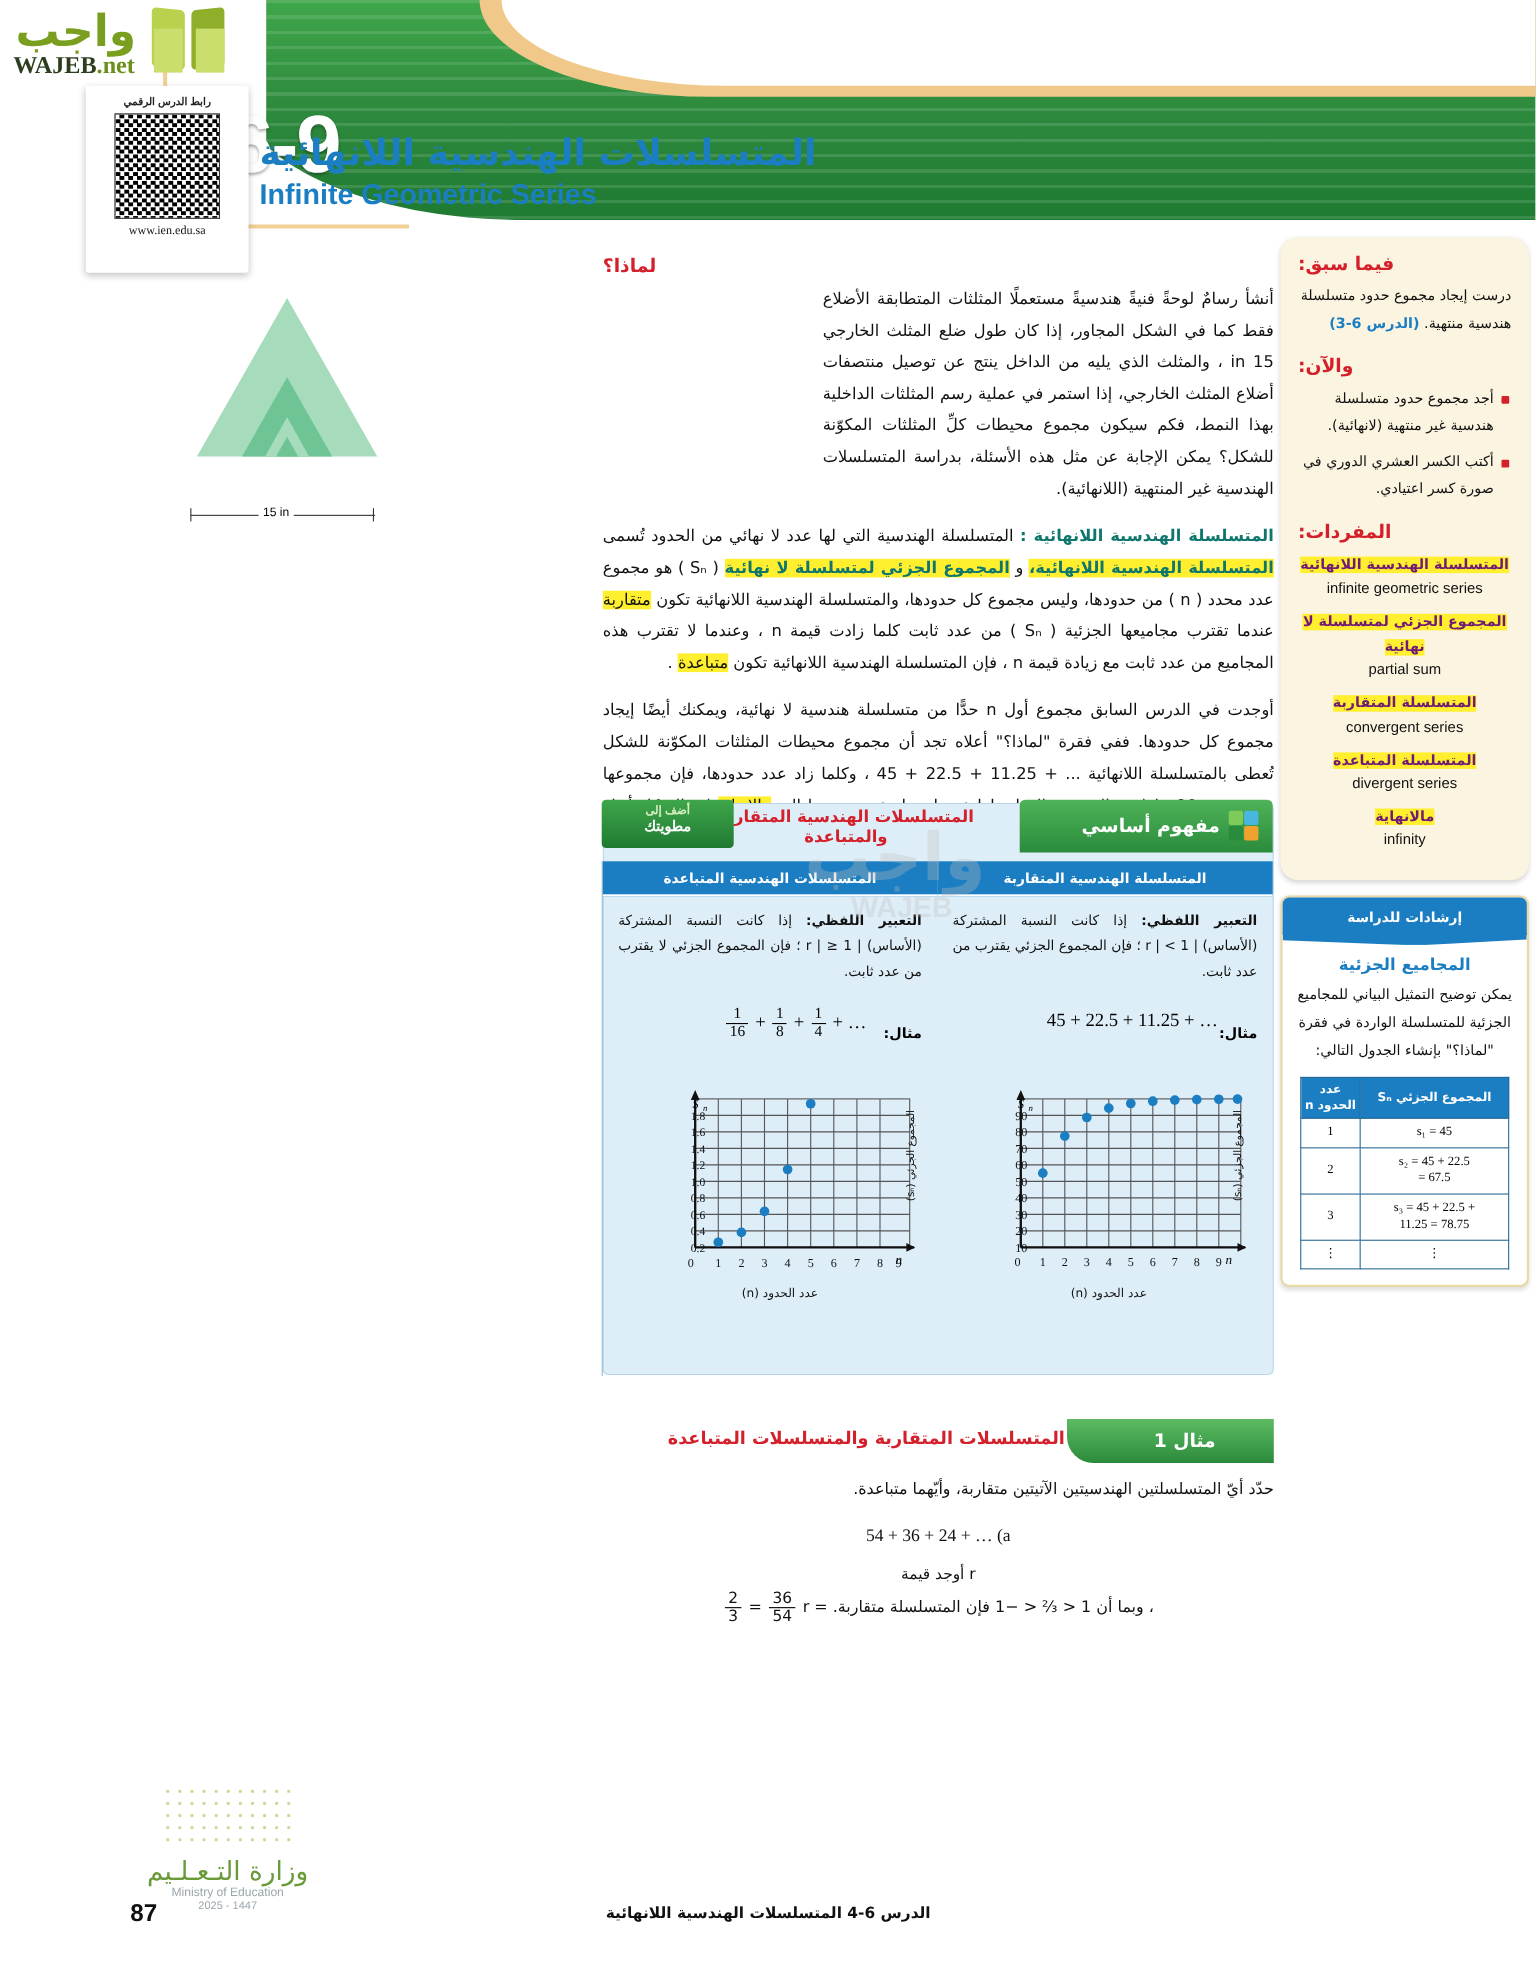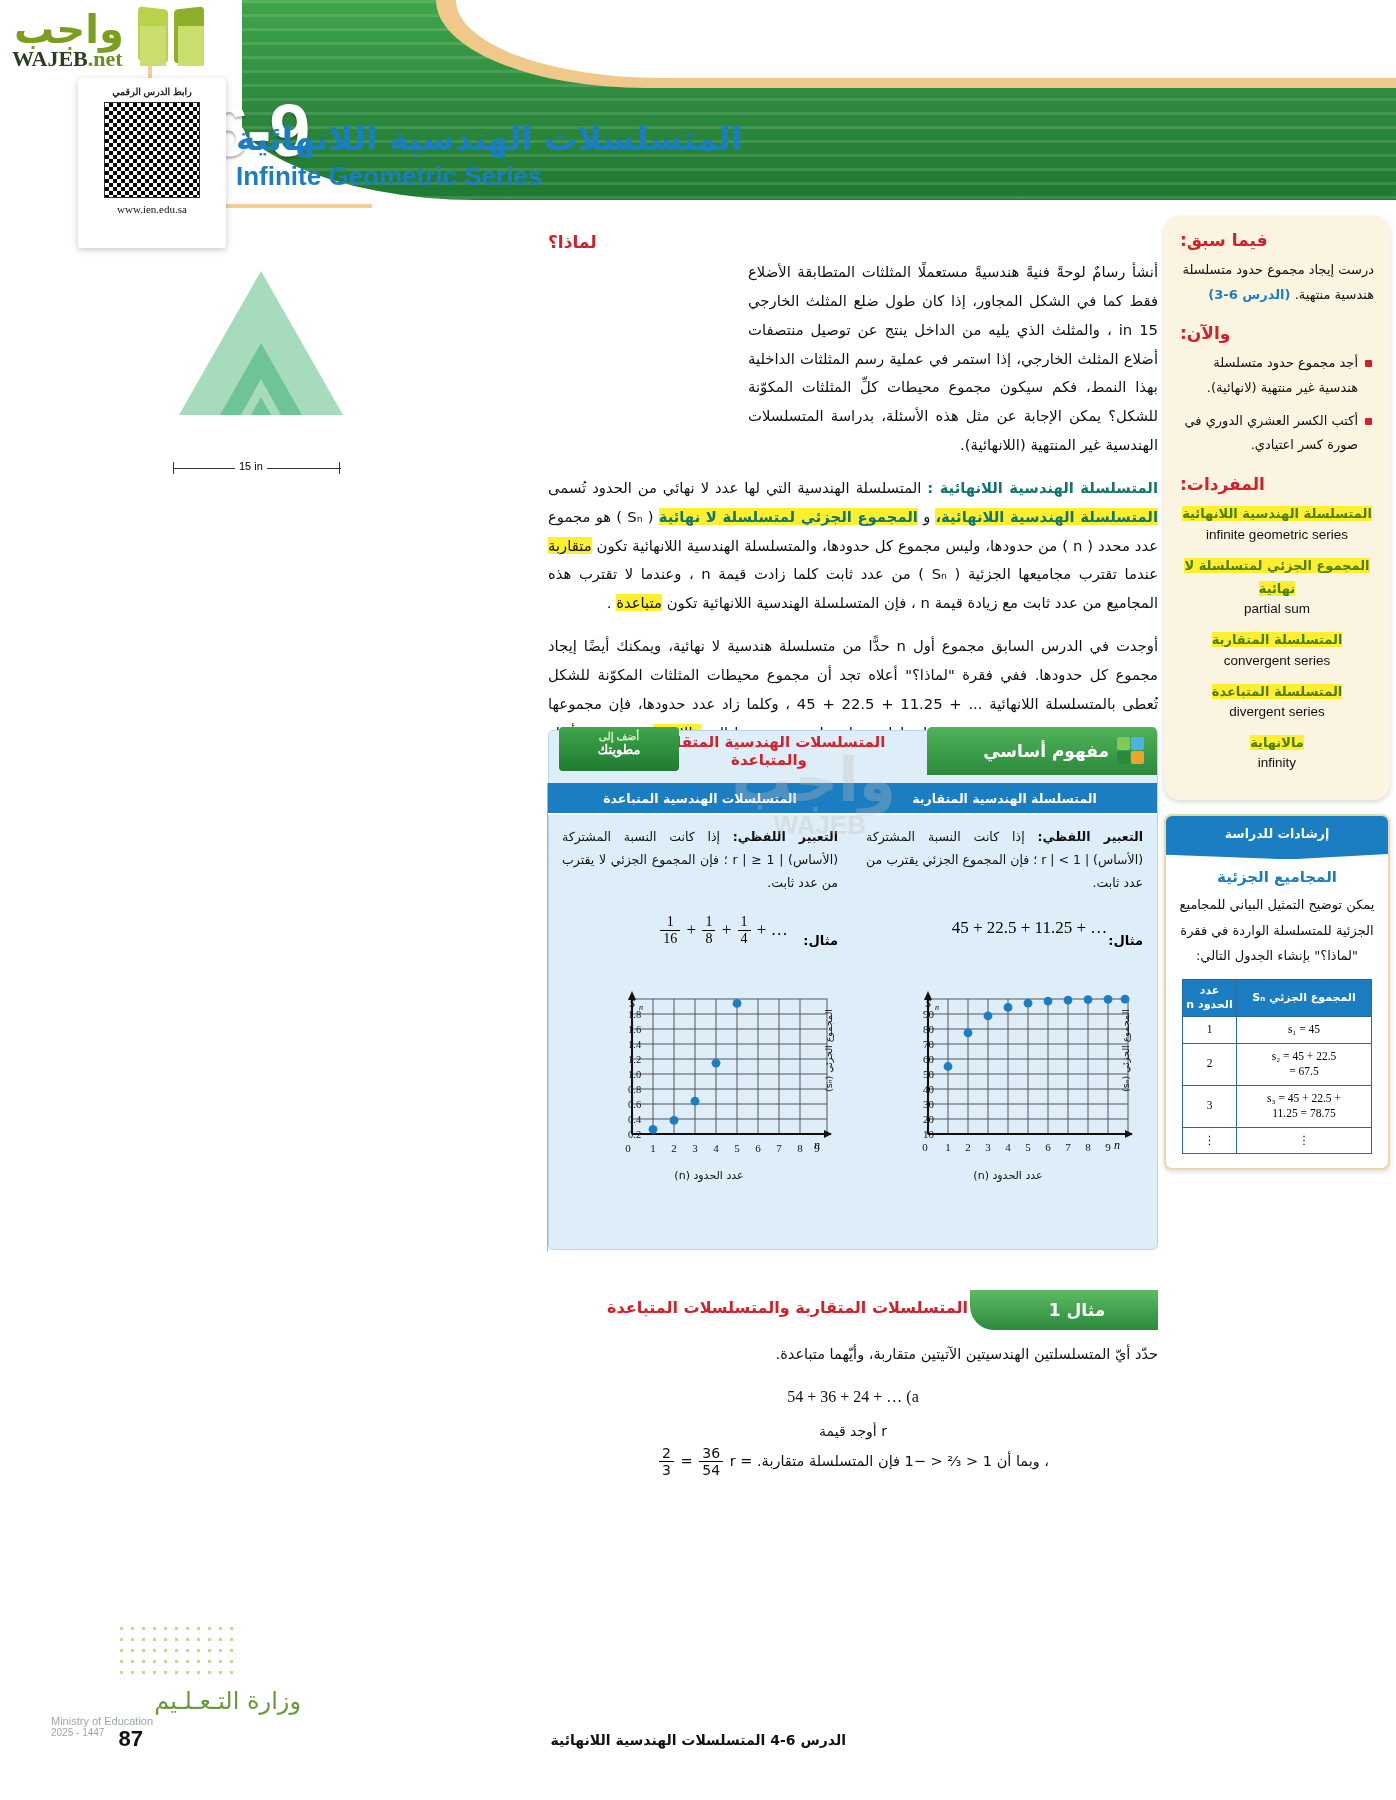--- a/index.html
+++ b/index.html
@@ -137,21 +137,21 @@
   .ch-icon i{ position:absolute; width:13px;height:13px; border-radius:2px;}
   .ch-icon i:nth-child(1){ background:#7ecb5a; left:0; top:0;}
   .ch-icon i:nth-child(2){ background:#49b6e0; left:14px; top:0;}
   .ch-icon i:nth-child(3){ background:#f0a22e; left:14px; top:14px;}
   .ch-icon i:nth-child(4){ background:#2a8b3c; left:0; top:14px;}
   .ch-title{
     position:absolute; top:6px; right:238px; width:300px; text-align:center;
     color:#d4202a; font-weight:bold; font-size:15px; font-family:"DejaVu Sans",sans-serif;
   }
   .ch-fold{
-    position:absolute; top:0; left:12px; width:120px; height:44px;
+    position:absolute; top:0; left:0; width:120px; height:44px;
     background:linear-gradient(180deg,#3fa64a,#1f7a32); border-radius:4px;
     color:#fff; text-align:center; padding-top:3px;
   }
   .ch-fold .l1{ font-size:10.5px; font-weight:bold; color:#d6f0c0;}
   .ch-fold .l2{ font-size:13px; font-weight:bold; color:#fff;}
 
   .watermark-big{
     position:absolute; top:745px; right:500px; font-size:60px; font-weight:bold;
     color:rgba(190,190,190,.32); font-family:"DejaVu Sans",sans-serif; z-index:3;
     pointer-events:none; letter-spacing:2px;
@@ -234,21 +234,21 @@
     font-family:"DejaVu Sans",sans-serif;}
   .side-link{ color:#1b7ec2; font-weight:bold; direction:rtl; display:inline-block;}
   .side-ul{ list-style:none; }
   .side-ul li{ position:relative; padding-right:16px; font-size:13px; line-height:1.9;
     color:#111; font-family:"DejaVu Sans",sans-serif; margin-bottom:8px; text-align:right;}
   .side-ul li::before{
     content:""; position:absolute; right:2px; top:9px; width:7px;height:7px;
     background:#d4202a; border-radius:1px;
   }
   .vocab{ text-align:center; }
-  .vocab .ar{ display:inline; background:#ffef2e; color:#4d7c0f; font-weight:bold;
+  .vocab .ar{ display:inline; background:#ffef2e; color:#701a75; font-weight:bold;
     font-size:13px; font-family:"DejaVu Sans",sans-serif; line-height:1.8;}
   .vocab .en{ font-size:13.5px; color:#111; direction:ltr; margin-bottom:12px; margin-top:1px;
     font-family:"Liberation Sans",sans-serif;}
   .vocab .grp{ margin-bottom:12px; }
 
   
   .study-card{
     position:relative; width:226px; margin:0 6px; background:#fff;
     border:2px solid #e8d9a8; border-radius:8px; padding:0 0 14px 0;
     box-shadow:0 2px 5px rgba(0,0,0,.14);
@@ -273,21 +273,21 @@
     background:#1b7ec2; color:#fff; font-size:11px; font-weight:bold;
     border:1px solid #2a6a96; padding:4px 3px; line-height:1.3;
   }
   .st-table td{
     border:1px solid #2a6a96; padding:5px 4px; font-size:11.5px; text-align:center;
     direction:ltr; font-family:"Liberation Serif",serif; line-height:1.35;
   }
   .st-table td.n{ width:54px; }
 
   
-  .footer-logo{ position:absolute; bottom:62px; right:1095px; width:250px; }
+  .footer-logo{ position:absolute; bottom:62px; right:1064px; width:250px; text-align:center;}
   .moe-ar{ font-size:24px; color:#6a9a3a; font-family:"DejaVu Sans",sans-serif; }
   .moe-en{ font-size:11px; color:#9aa6ad; direction:ltr; }
   .moe-yr{ font-size:10px; color:#9aa6ad; direction:ltr; }
   .moe-dots{ width:120px; height:58px; margin:0 auto 6px;
     background-image: radial-gradient(#b9d67f 1.6px, transparent 1.7px);
     background-size: 11px 11px; opacity:.85;}
   .pg-num{ position:absolute; bottom:48px; right:1253px; font-size:22px; font-weight:bold; color:#111;}
   .foot-txt{ position:absolute; bottom:52px; right:550px; font-size:14px; font-weight:bold;
     color:#111; direction:rtl; font-family:"DejaVu Sans",sans-serif;}
 </style>

